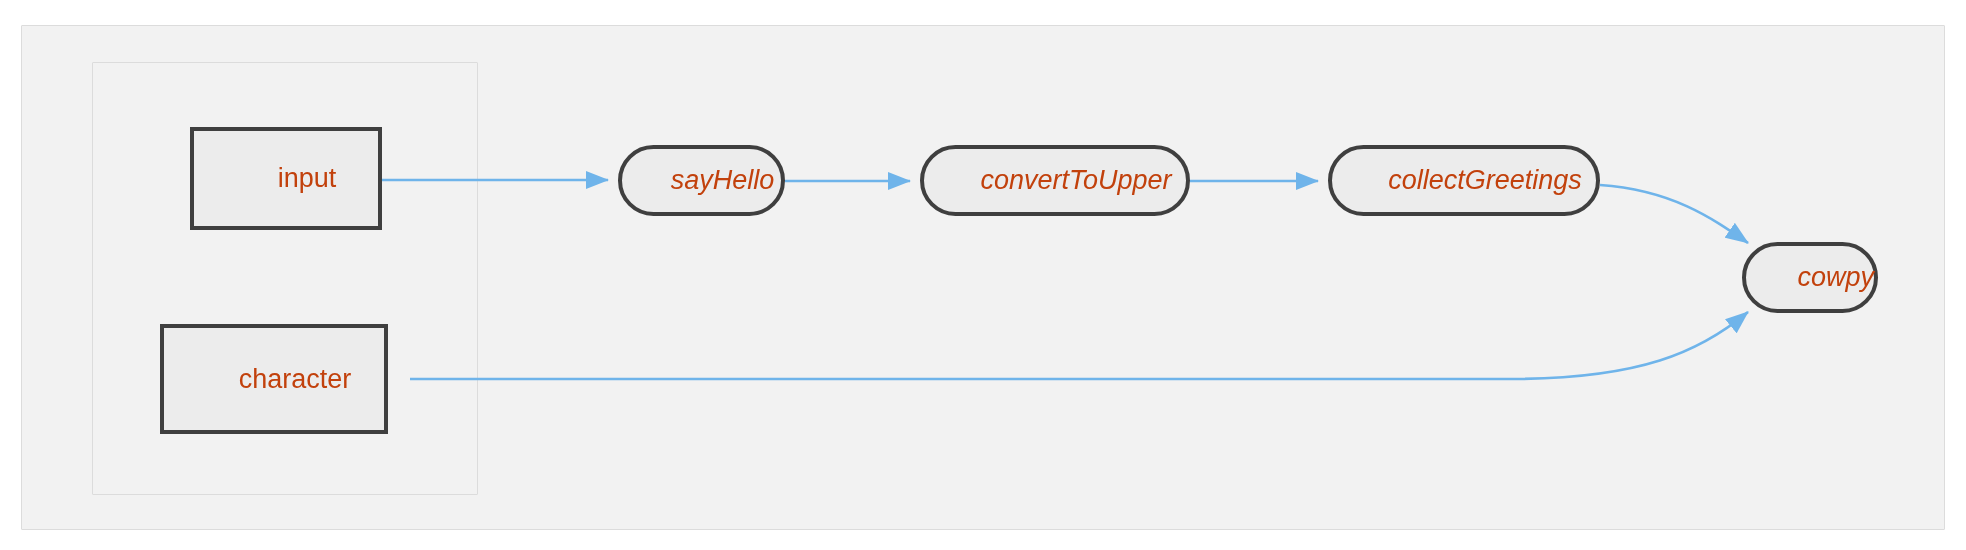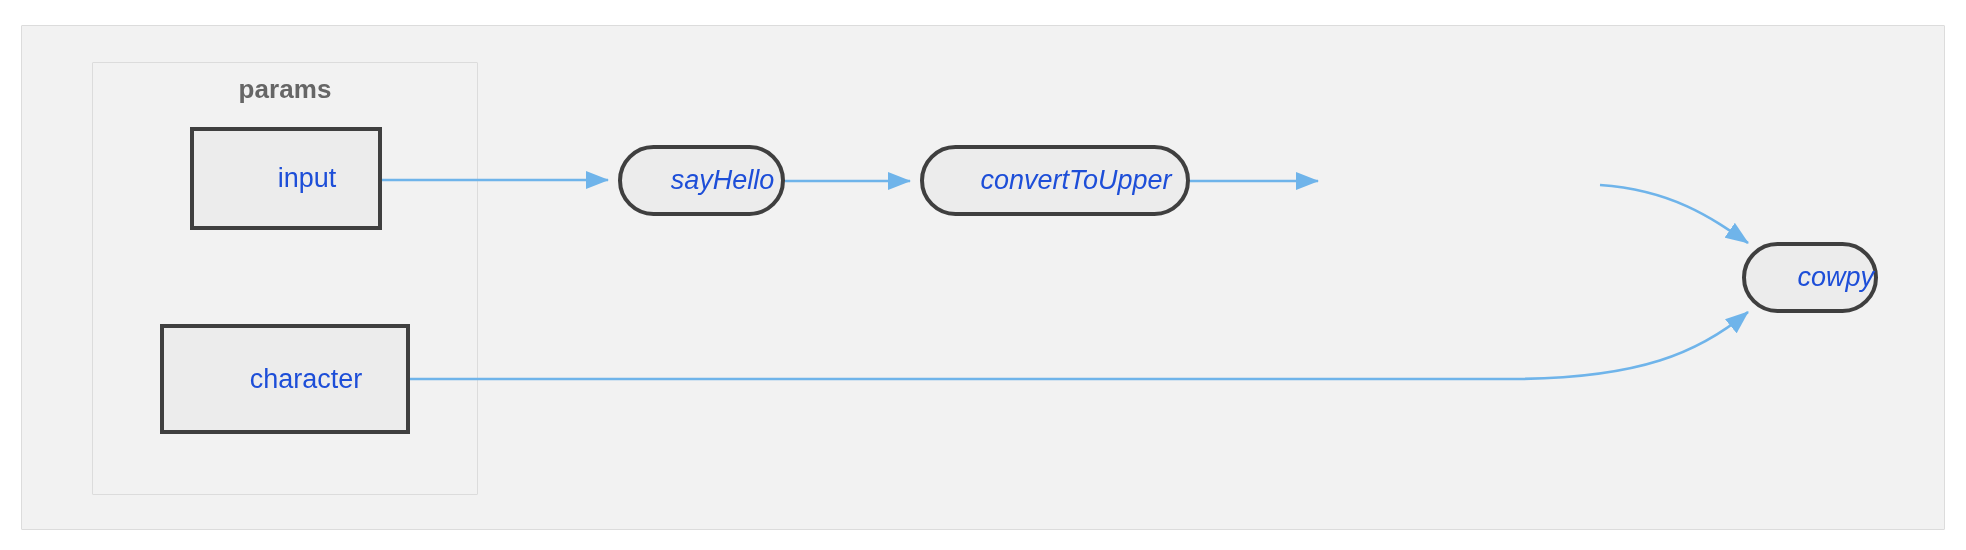--- a/index.html
+++ b/index.html
@@ -63,46 +63,45 @@
 
   
   .node {
     position: absolute;
     box-sizing: border-box;
     background: #ececec;
     border: 4px solid #3f3f3f;
     display: flex;
     align-items: center;
     justify-content: center;
-    color: #1d4ed8;
+    color: #c2410c;
     font-size: 27px;
     line-height: 1;
     white-space: nowrap;
     padding-left: 42px;
   }
   .node.rect   { border-radius: 0px; }
   .node.stadium { border-radius: 999px; font-style: italic; }
 
   
   .n-input            { left: 190px;  top: 127px; width: 192px; height: 103px; }
-  .n-character        { left: 160px;  top: 324px; width: 250px; height: 110px; }
+  .n-character        { left: 160px;  top: 324px; width: 228px; height: 110px; }
   .n-sayhello         { left: 618px;  top: 145px; width: 167px; height: 71px;  }
   .n-converttoupper   { left: 920px;  top: 145px; width: 270px; height: 71px; text-align: center;  }
   .n-collectgreetings { left: 1328px; top: 145px; width: 272px; height: 71px;  }
   .n-cowpy            { left: 1742px; top: 242px; width: 136px; height: 71px; justify-content: flex-end;  }
 </style>
 </head>
 <body>
 
 <div id="canvas">
 
   <div class="outer-frame"></div>
 
   <div class="subgraph-frame"></div>
-  <div class="subgraph-title">params</div>
 
   <svg id="edges" viewBox="0 0 1966 550" xmlns="http://www.w3.org/2000/svg">
     <defs>
       <marker id="arrowhead" markerWidth="9" markerHeight="7" refX="8.6" refY="3.5" orient="auto" markerUnits="strokeWidth">
         <path d="M0,0 L9,3.5 L0,7 z" fill="#6fb4ea"></path>
       </marker>
     </defs>
 
     <path d="M 382,180 L 608,180" fill="none" stroke="#6fb4ea" stroke-width="2.6" marker-end="url(#arrowhead)"></path>
 
@@ -124,18 +123,21 @@
   </div>
 
   <div class="node stadium n-sayhello">
     <span>sayHello</span>
   </div>
 
   <div class="node stadium n-converttoupper">
     <span>convertToUpper</span>
   </div>
 
+  <div class="node stadium n-collectgreetings">
+    <span>collectGreetings</span>
+  </div>
 
   <div class="node stadium n-cowpy">
     <span>cowpy</span>
   </div>
 
 </div>
 
 </body></html>

